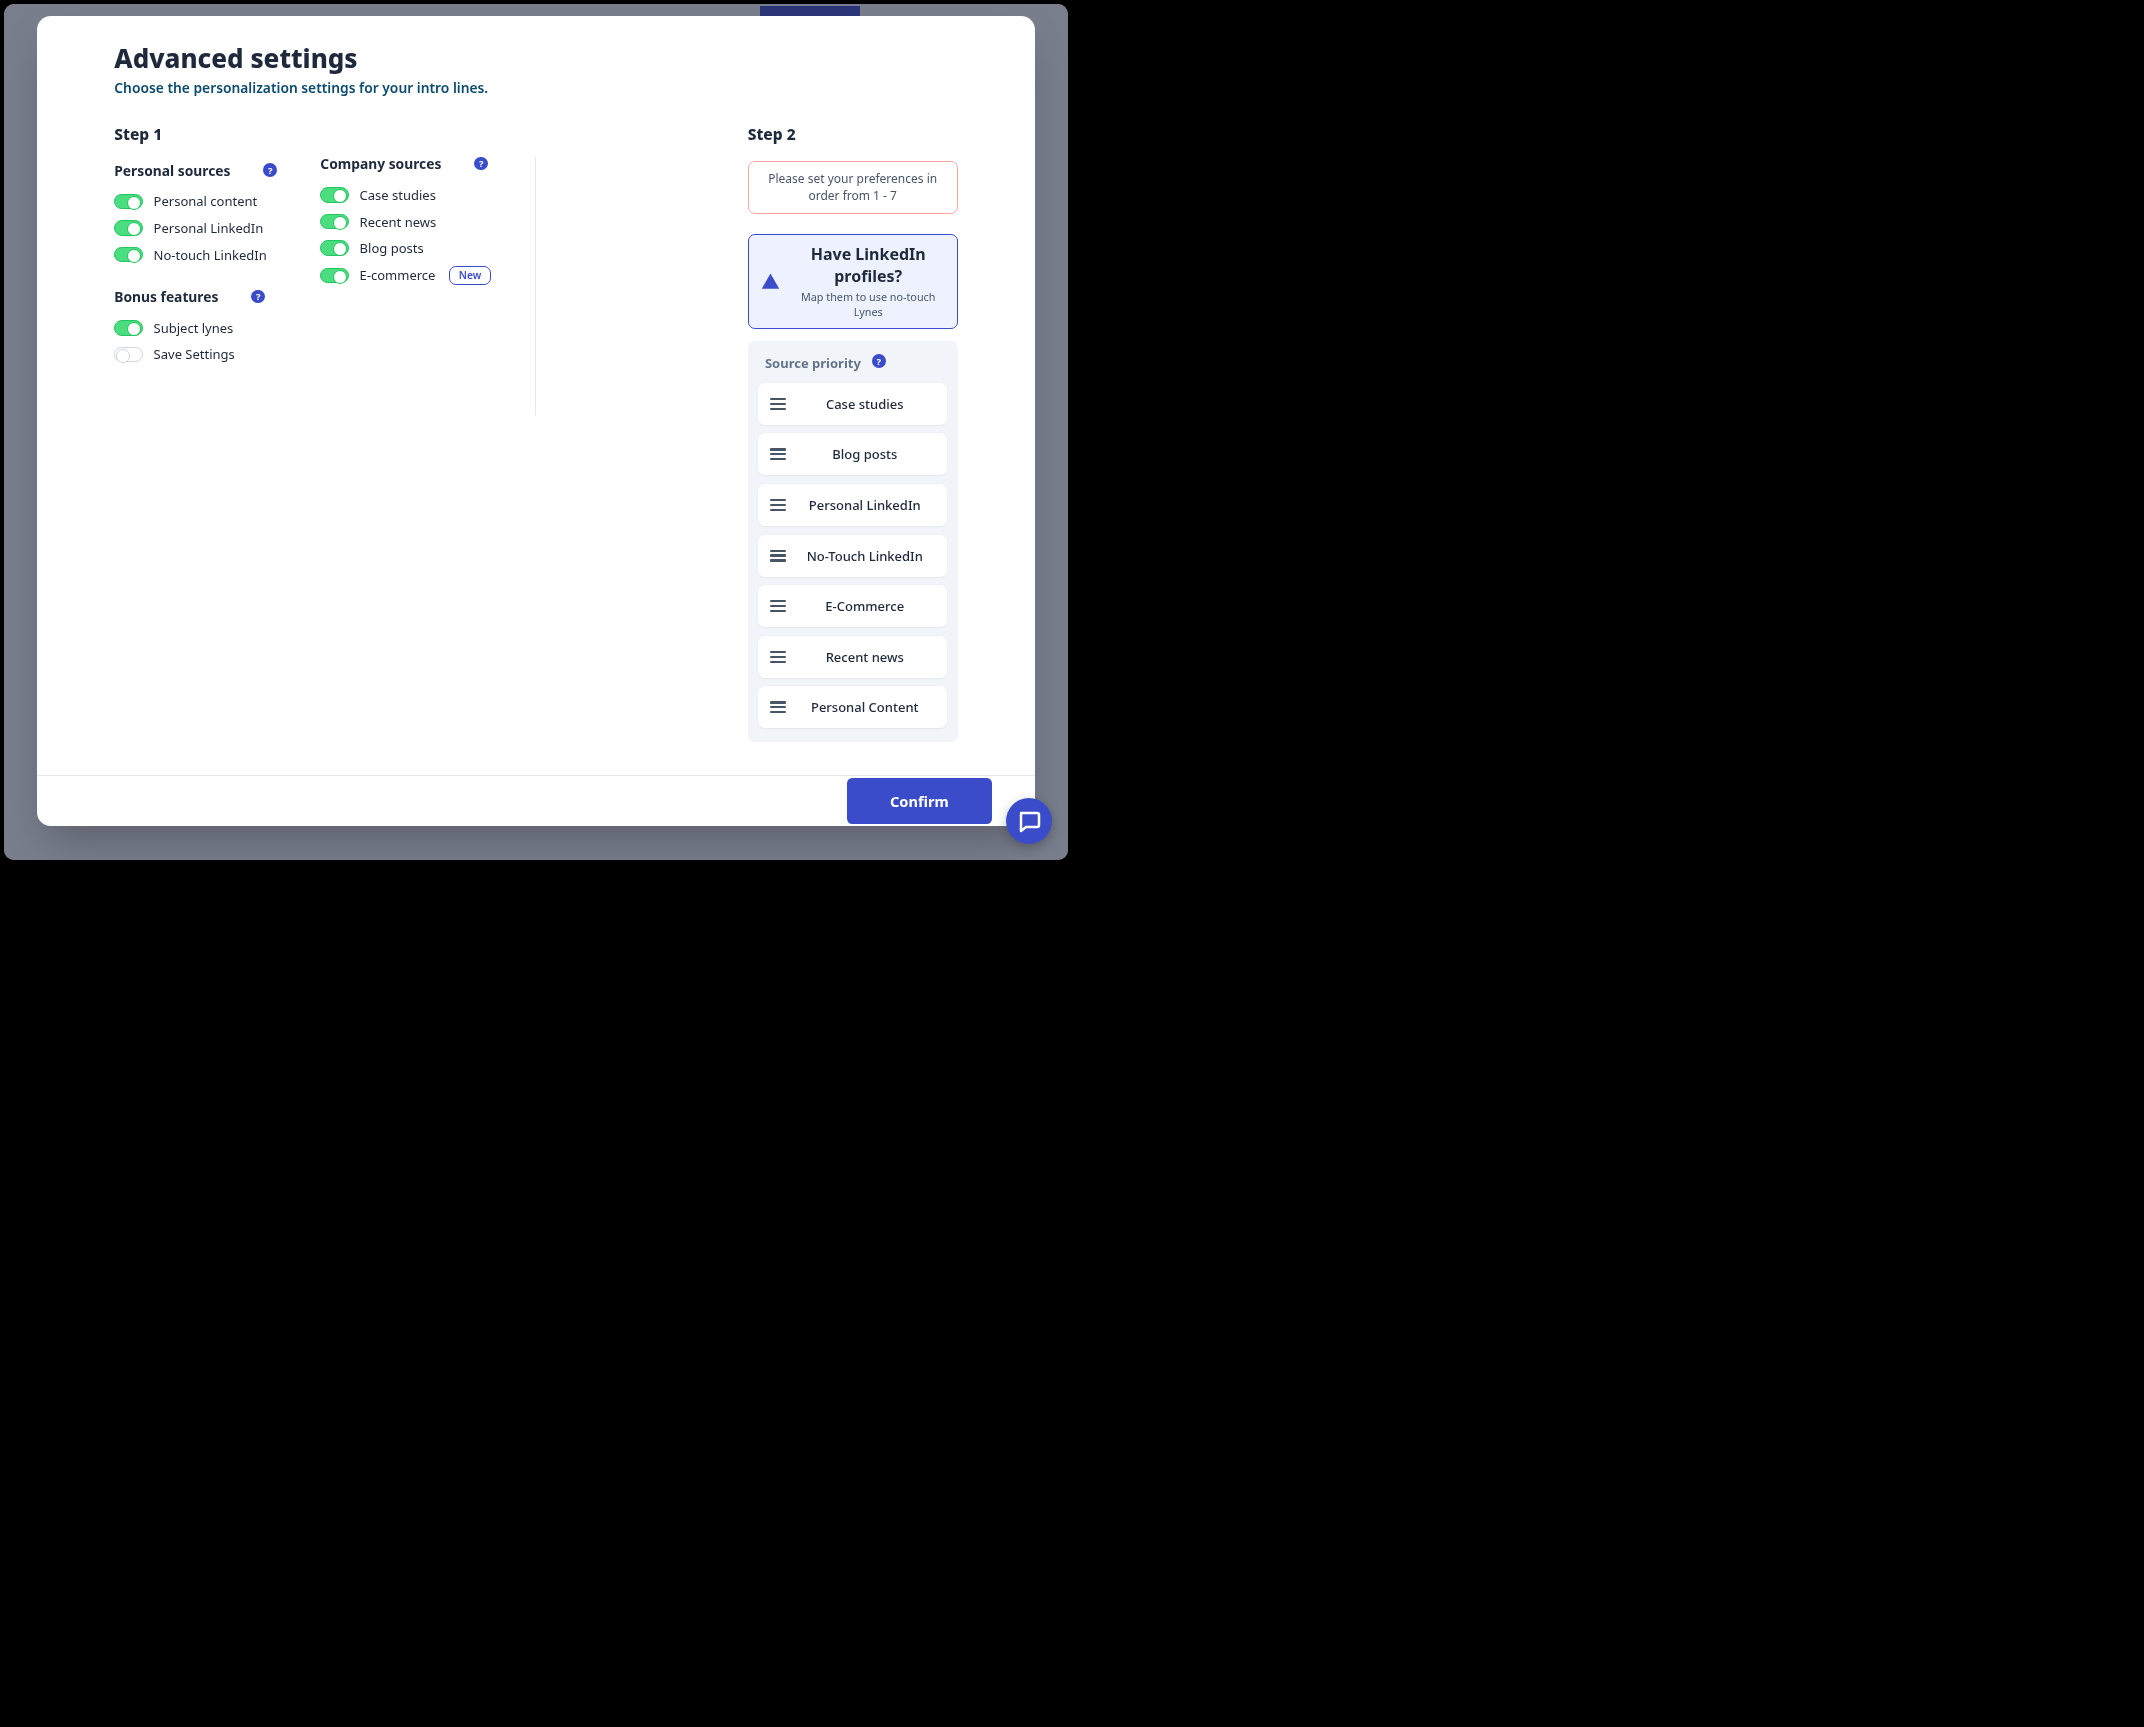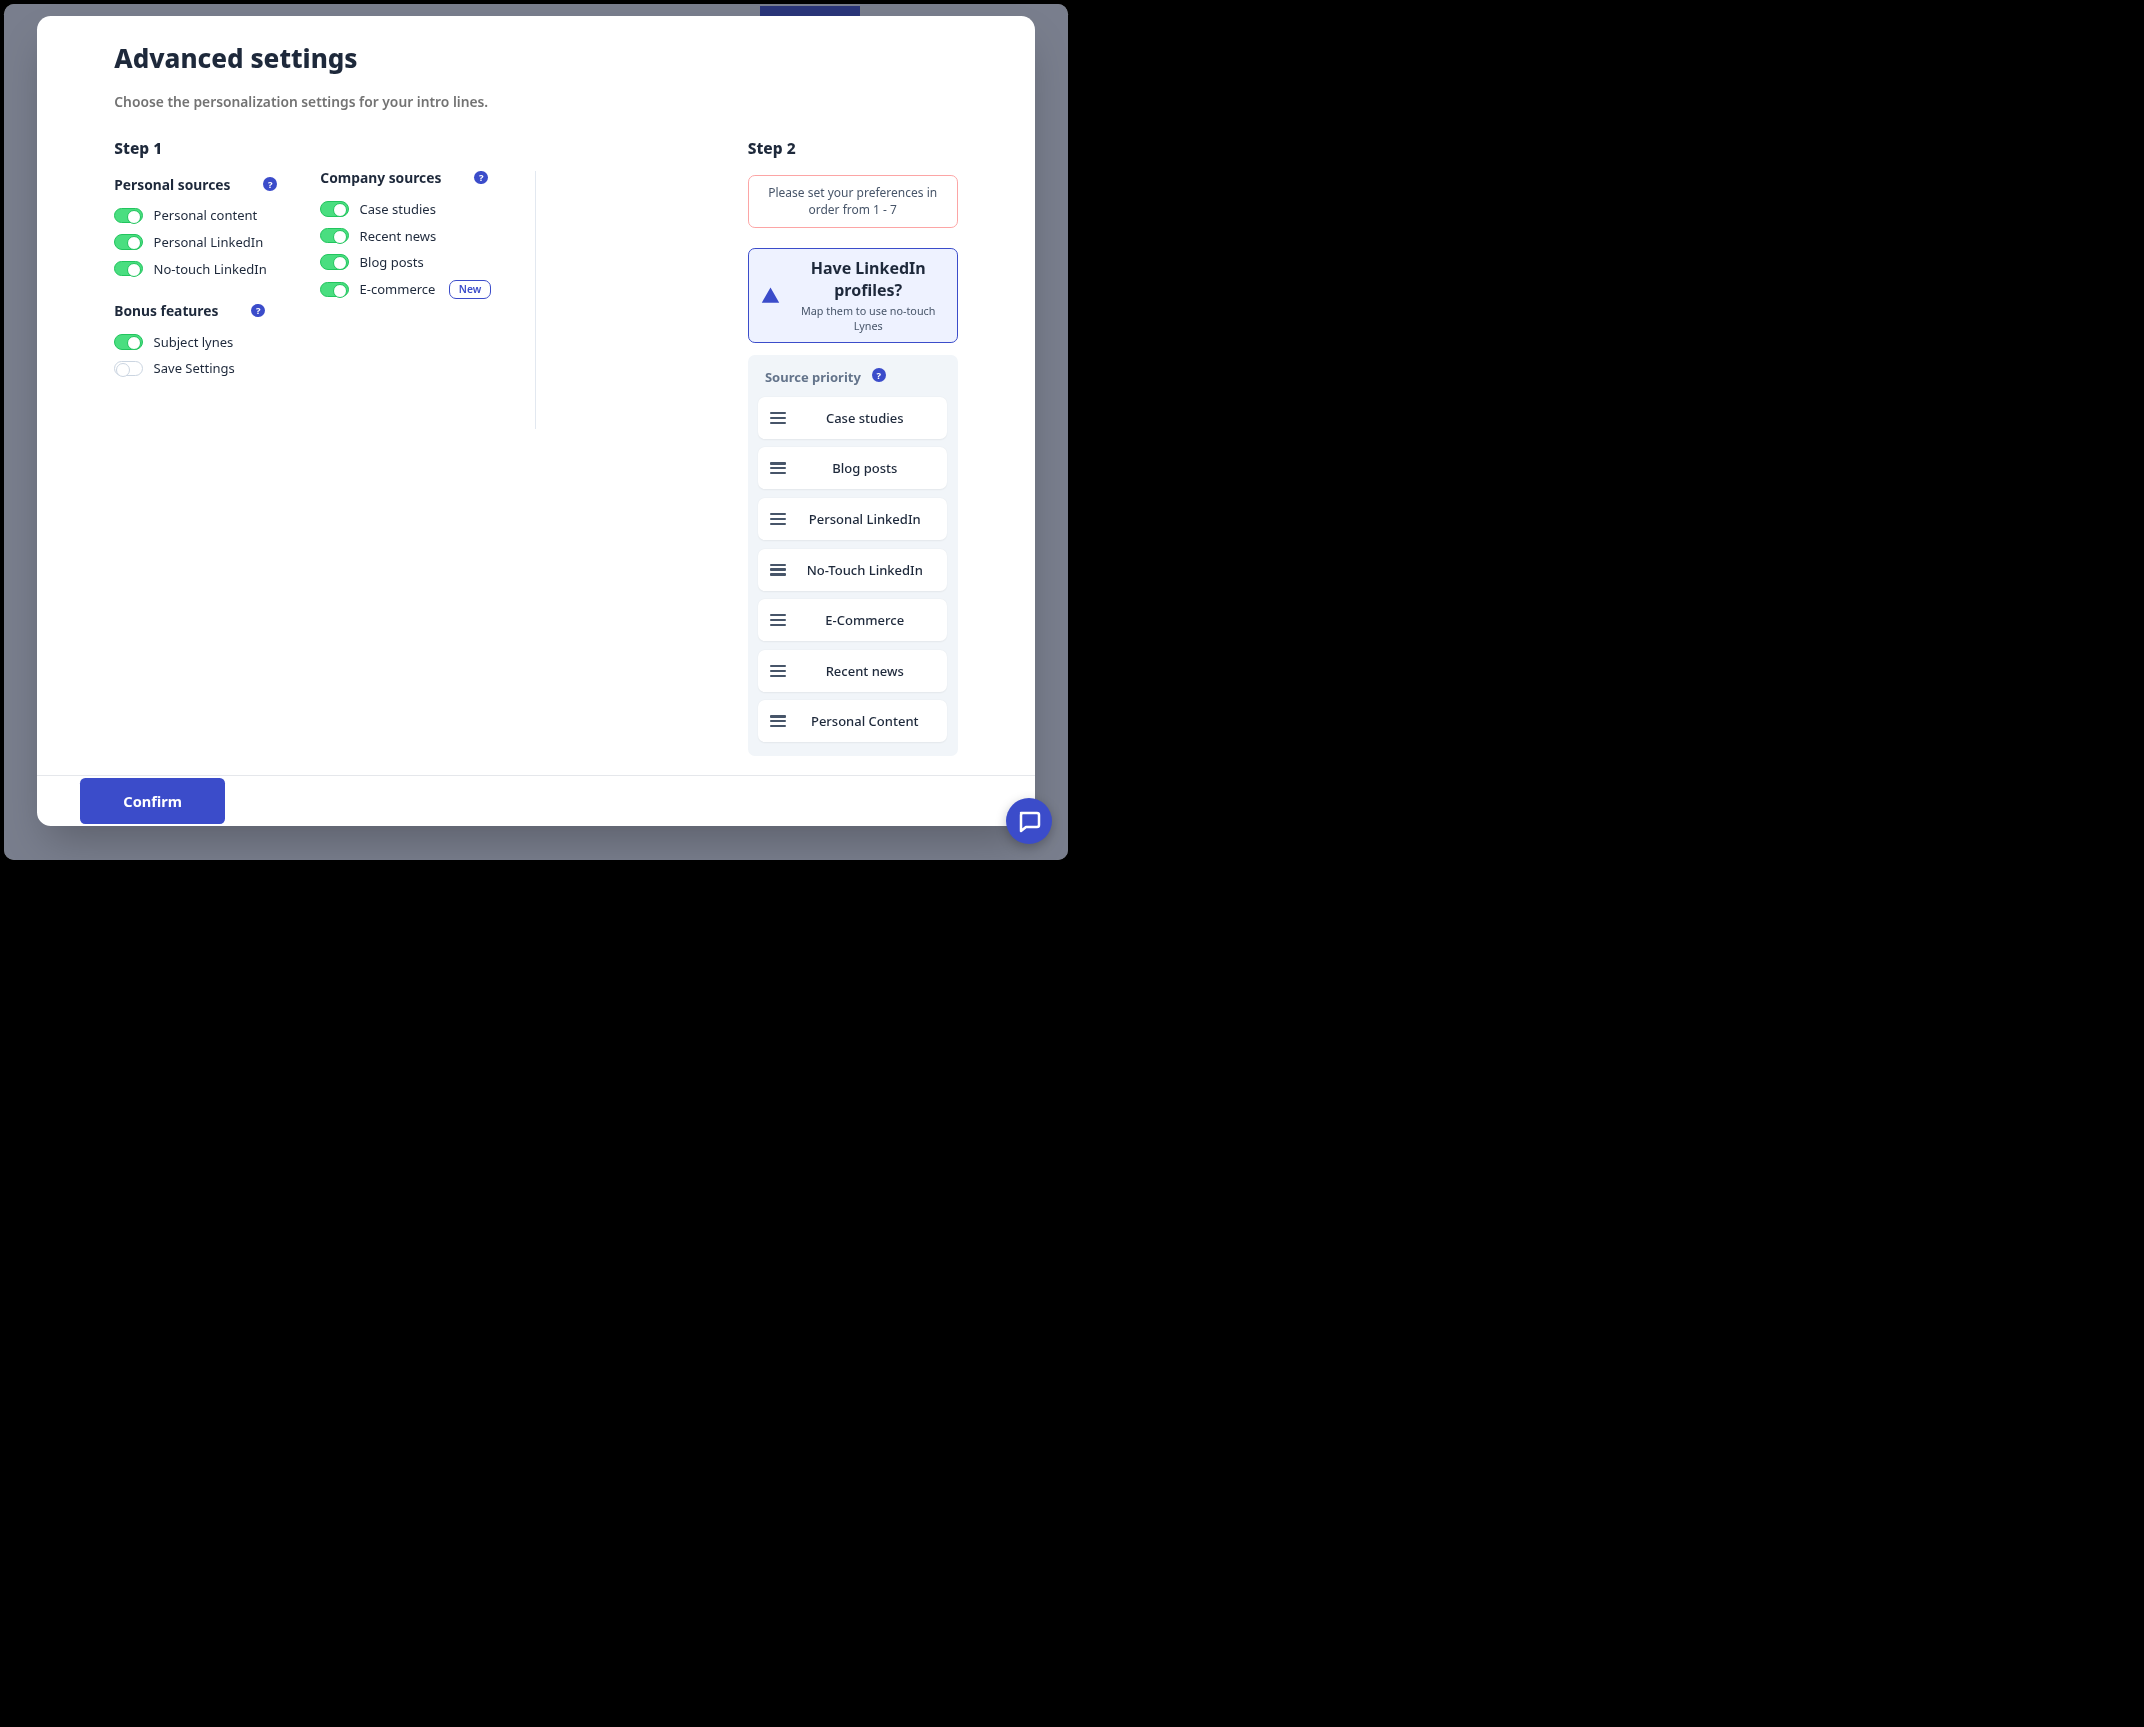--- a/index.html
+++ b/index.html
@@ -12,21 +12,21 @@
 .upgrade{background:#3b4cca;color:#fff;border:none;padding:8.6px 20.6px;font-weight:700;font-size:13.8px;border-radius:0 0 5.2px 5.2px;margin-top:-5.2px;height:34px}
 .icon-circle{width:17px;height:17px;border:1.7px solid #6b7280;border-radius:50%;position:relative}
 .bell-ico{width:15.5px;height:17px;position:relative}
 .bell-ico svg{fill:#334155}
 .credits{font-size:12px;color:#64748b}
 .credits b{color:#1e293b;font-weight:700}
 .backdrop{position:absolute;inset:0;background:rgba(30,35,55,.55)}
 .modal{position:absolute;left:33px;right:33px;top:12px;bottom:34px;background:#fff;border-radius:13.8px;box-shadow:0 21.5px 43px -10.3px rgba(0,0,0,.25);display:flex;flex-direction:column}
 .mhead{padding:24px 77px 10.3px}
 .mtitle{font-size:26px;font-weight:800;color:#1e293b}
-.msub{font-size:13.8px;font-weight:600;color:#737373;margin-top:16px}
+.msub{font-size:13.8px;font-weight:600;color:#0c4a6e;margin-top:2px}
 .mbody{flex:1;display:flex;padding:15.5px 77px 17px;gap:34px}
 .col1{flex:1;display:flex;gap:34px}
 .col2{width:210px}
 .step{font-size:15.5px;font-weight:800;color:#1e293b;margin-bottom:15.5px}
 .grp{margin-bottom:19px}
 .grptitle{display:flex;align-items:center;gap:33px;font-size:13.8px;font-weight:700;color:#1e293b;margin-bottom:8.6px}
 .help{width:13.8px;height:13.8px;border-radius:50%;background:#3b4cca;color:#fff;display:inline-flex;align-items:center;justify-content:center;font-size:9.5px;font-weight:700}
 .tog-row{display:flex;align-items:center;gap:10.3px;padding:4.3px 0}
 .toggle{width:29px;height:15.5px;border-radius:8.6px;position:relative;display:inline-block;cursor:pointer}
 .toggle.on{background:#4ade80;border:0.9px solid #22c55e}
@@ -44,21 +44,21 @@
 .info-ico{width:19px;height:19px;flex-shrink:0}
 .info-txt{text-align:center;flex:1}
 .info-t{font-size:16px;font-weight:700;color:#1e293b}
 .info-s{font-size:10.8px;color:#475569;margin-top:1.7px}
 .prio-panel{background:#f1f5f9;border-radius:6.9px;padding:13.8px 10.3px}
 .prio-head{display:flex;align-items:flex-start;gap:11px;font-size:13px;font-weight:700;color:#64748b;padding:0 6.9px 10.3px}
 .prio-item{background:#fff;border-radius:6.9px;padding:12px 12px;margin-bottom:8.6px;display:flex;align-items:center;box-shadow:0 0.9px 1.7px rgba(0,0,0,.06);cursor:grab}
 .drag-ico{width:15.5px;height:12px;display:flex;flex-direction:column;justify-content:space-between;margin-right:8.6px}
 .drag-ico span{height:2.2px;background:#475569;border-radius:0.9px}
 .prio-label{flex:1;text-align:center;font-size:13px;color:#1e293b;font-weight:500}
-.mfoot{border-top:0.9px solid #e5e7eb;padding:2px 43px;display:flex;}
+.mfoot{border-top:0.9px solid #e5e7eb;padding:2px 43px;display:flex;justify-content:flex-end}
 .confirm{background:#3b4cca;color:#fff;border:none;font-weight:700;font-size:14.6px;padding:13px 43px;border-radius:5.2px;cursor:pointer}
 .chat{position:absolute;right:15.5px;bottom:15.5px;width:46px;height:46px;border-radius:50%;background:#3b4cca;display:flex;align-items:center;justify-content:center;cursor:pointer;box-shadow:0 3.4px 10.3px rgba(0,0,0,.25)}
 .chat svg{fill:#fff}
 </style>
 </head>
 <body>
 
 <div class="screen">
   <div class="topbar">
     <div class="logo"><span class="br">{</span><span>lyne</span><span class="br">}</span></div>

